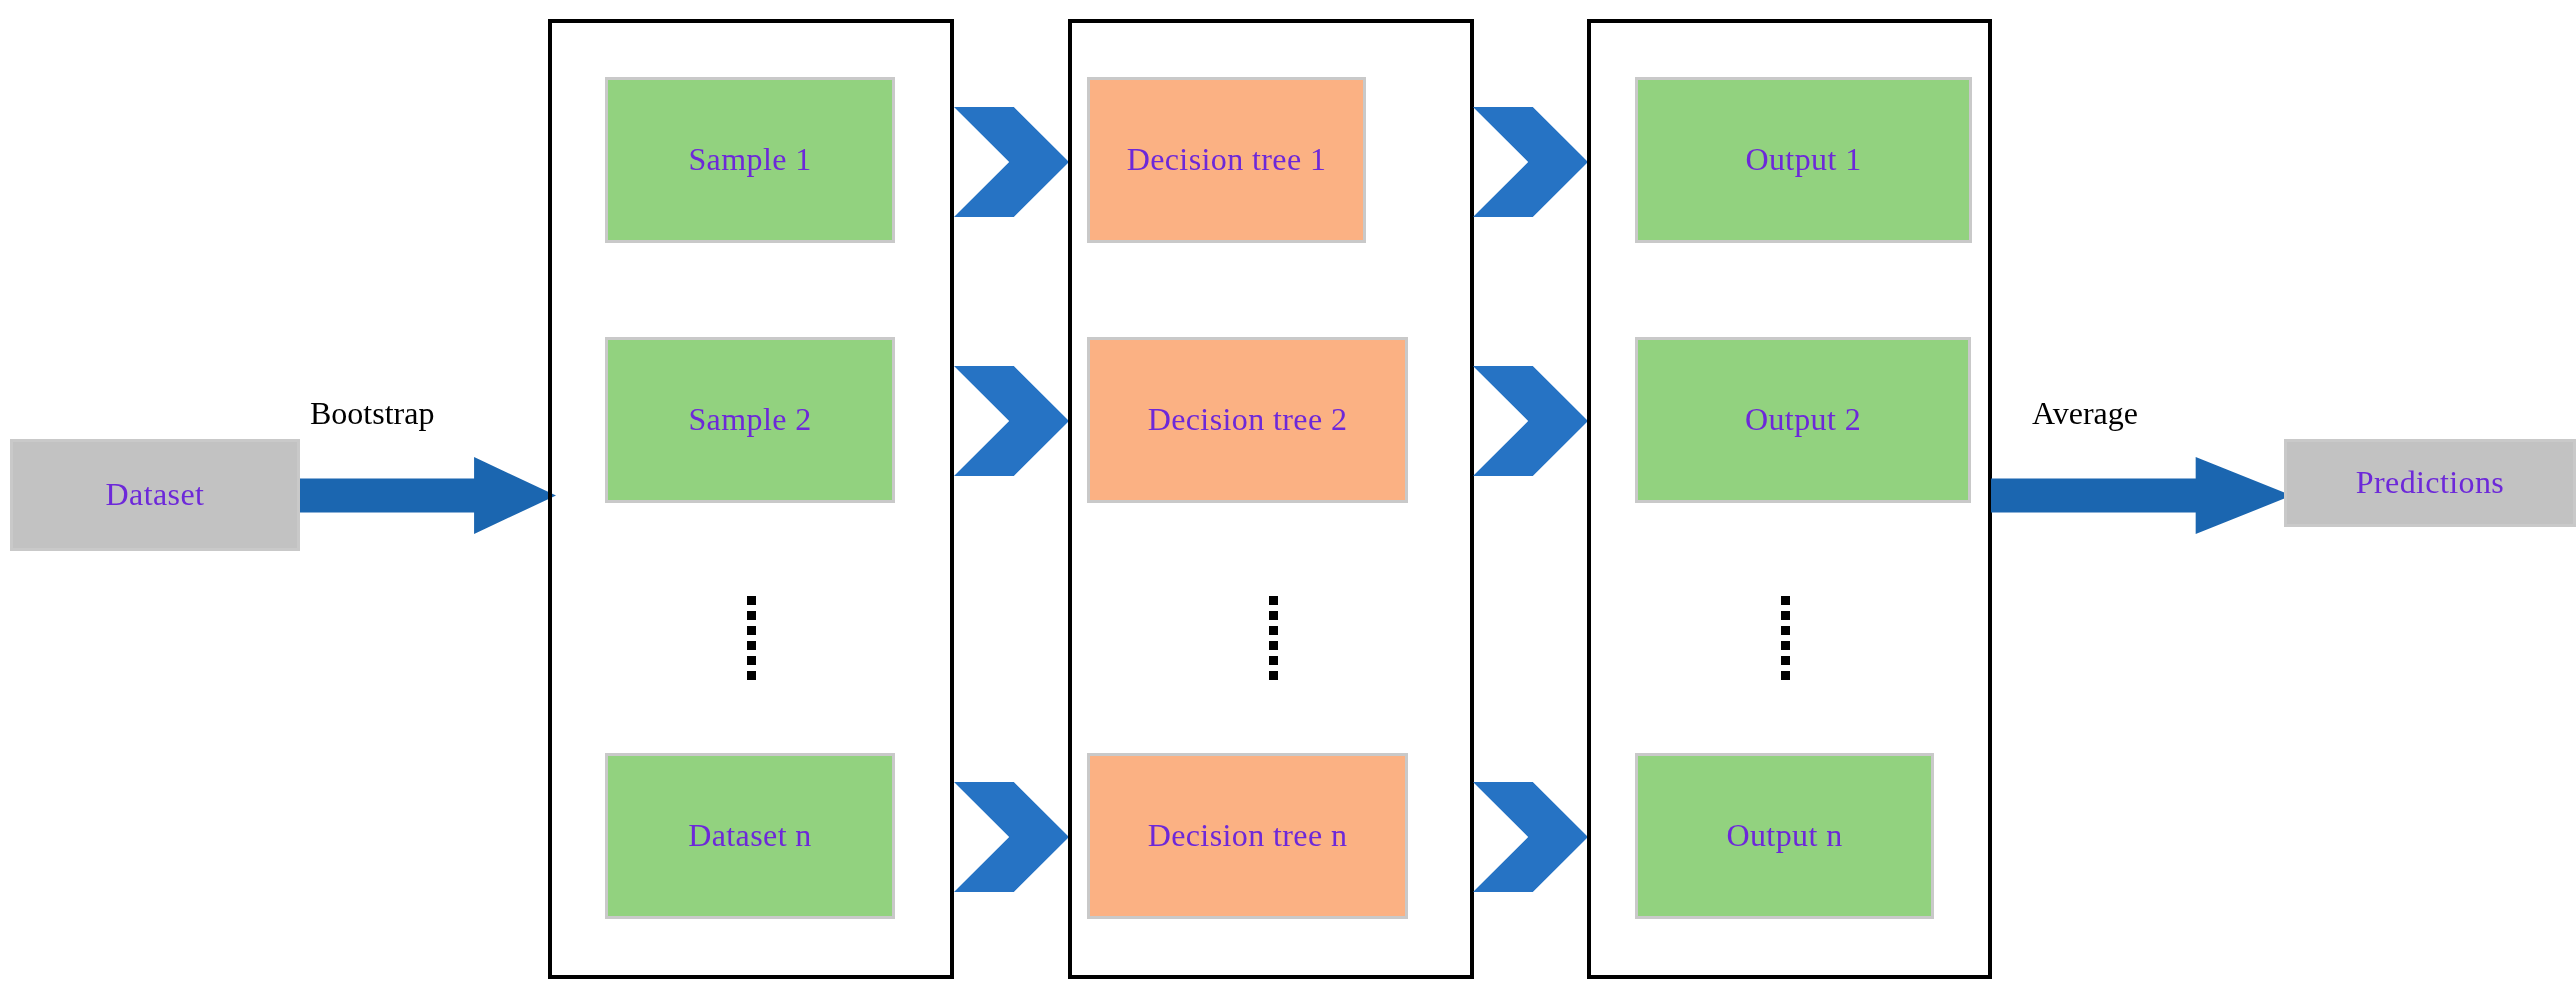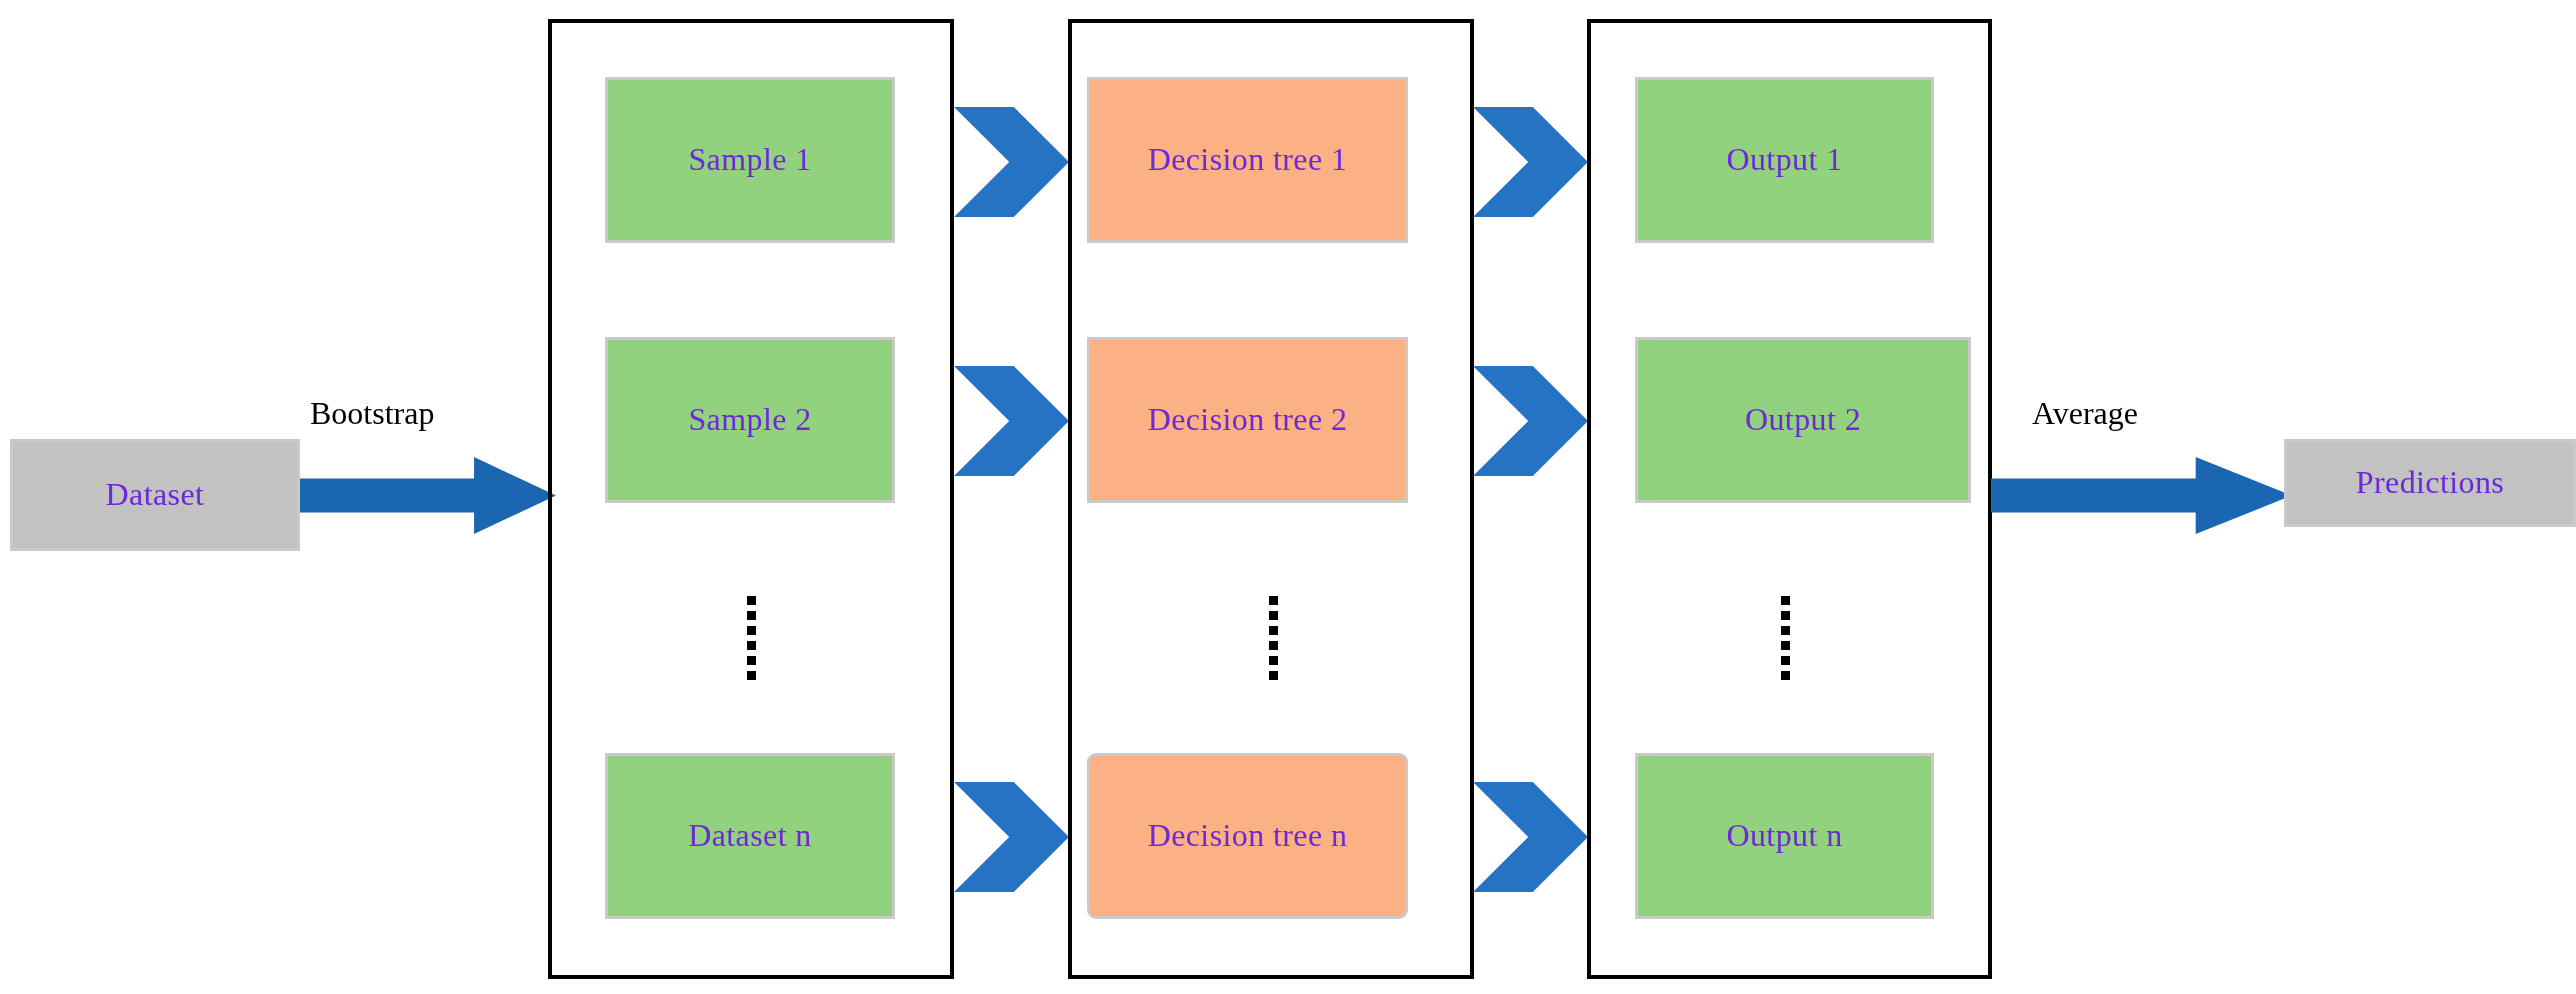--- a/index.html
+++ b/index.html
@@ -115,48 +115,48 @@
       <span></span>
       <span></span>
   </div>
 
   <div class="abs chevron" style="left:954px; top:107px; width:115px; height:110px;"></div>
   <div class="abs chevron" style="left:954px; top:366px; width:115px; height:110px;"></div>
   <div class="abs chevron" style="left:954px; top:782px; width:115px; height:110px;"></div>
 
   <div class="abs column-frame" style="left:1068px; top:19px; width:406px; height:960px;"></div>
 
-  <div class="abs node-box node-orange" style="left:1087px; top:77px; width:321px; height:166px;">
+  <div class="abs node-box node-orange" style="left:1087px; top:77px; width:279px; height:166px;">
     <span>Decision tree 1</span>
   </div>
 
   <div class="abs node-box node-orange" style="left:1087px; top:337px; width:321px; height:166px;">
     <span>Decision tree 2</span>
   </div>
 
-  <div class="abs node-box node-orange" style="left:1087px; top:753px; width:321px; height:166px;border-radius:9px;">
+  <div class="abs node-box node-orange" style="left:1087px; top:753px; width:321px; height:166px;">
     <span>Decision tree n</span>
   </div>
 
   <div class="abs v-dots" style="left:1268px; top:596px; width:10.7px; height:84px;">
     <span></span>
       <span></span>
       <span></span>
       <span></span>
       <span></span>
       <span></span>
   </div>
 
   <div class="abs chevron" style="left:1473px; top:107px; width:115px; height:110px;"></div>
   <div class="abs chevron" style="left:1473px; top:366px; width:115px; height:110px;"></div>
   <div class="abs chevron" style="left:1473px; top:782px; width:115px; height:110px;"></div>
 
   <div class="abs column-frame" style="left:1587px; top:19px; width:405px; height:960px;"></div>
 
-  <div class="abs node-box node-green" style="left:1635px; top:77px; width:299px; height:166px;">
+  <div class="abs node-box node-green" style="left:1635px; top:77px; width:337px; height:166px;">
     <span>Output 1</span>
   </div>
 
   <div class="abs node-box node-green" style="left:1635px; top:337px; width:336px; height:166px;">
     <span>Output 2</span>
   </div>
 
   <div class="abs node-box node-green" style="left:1635px; top:753px; width:299px; height:166px;">
     <span>Output n</span>
   </div>

